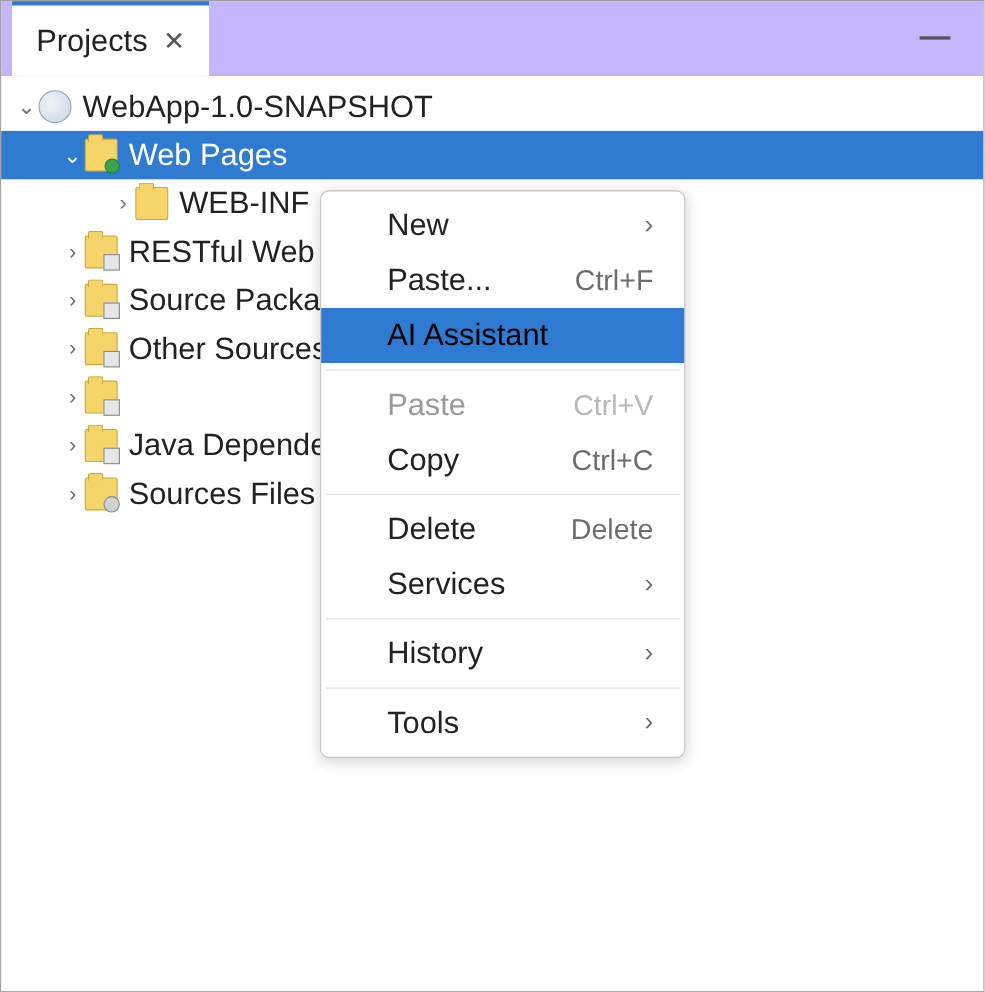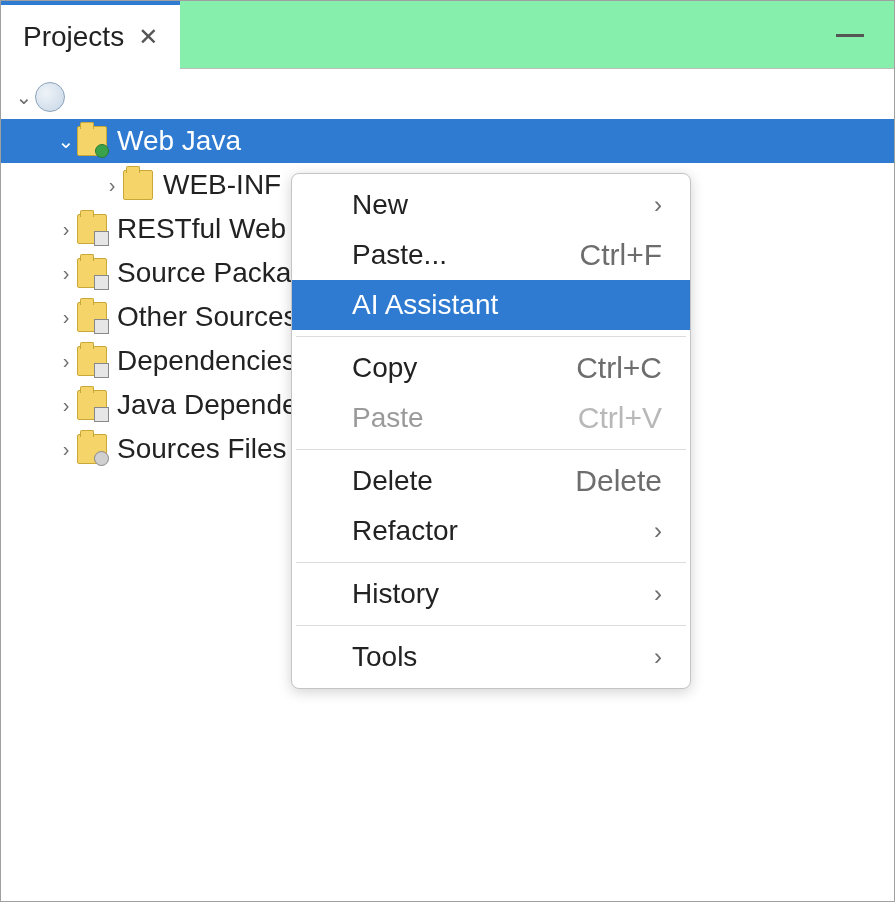--- a/index.html
+++ b/index.html
@@ -1,18 +1,18 @@
 <!DOCTYPE html>
 <html><head>
   <meta charset="utf-8">
   <style>
     * { box-sizing: border-box; margin: 0; padding: 0; font-family: "Segoe UI", Arial, sans-serif; }
     body { width: 895px; height: 902px; background: #fff; border: 1px solid #a0a0a0; position: relative; overflow: hidden; }
 
-    .tabbar { height: 68px; background: #86efac; display: flex; align-items: flex-start; border-bottom: 1px solid #bdbdbd; position: relative; }
+    .tabbar { height: 68px; background: #c4b5fd; display: flex; align-items: flex-start; border-bottom: 1px solid #bdbdbd; position: relative; padding-left: 10px; }
     .tab { background: #fff; border-top: 4px solid #2f7bd1; height: 68px; display: flex; align-items: center; padding: 0 18px 0 22px; gap: 10px; }
     .tab-title { font-size: 28px; color: #222; }
     .tab-close { font-size: 24px; color: #555; padding: 0 4px; }
     .window-actions { position: absolute; right: 30px; top: 22px; }
     .minimize { width: 28px; height: 3px; background: #555; display: inline-block; }
 
     .tree { padding-top: 6px; font-size: 28px; color: #222; user-select: none; }
     .row { display: flex; align-items: center; height: 44px; white-space: nowrap; overflow: hidden; }
     .row.selected { background: #2f7bd1; color: #fff; }
     .twisty { width: 22px; display: inline-flex; justify-content: center; color: #6d6d6d; font-size: 20px; }
@@ -30,25 +30,25 @@
     .folder.rbadge::after,
     .folder.fbadge::after,
     .folder.sbadge::after,
     .folder.dbadge::after,
     .folder.mbadge::after { content: ""; position: absolute; right: -3px; bottom: -3px; width: 13px; height: 13px; background: #e6e6e6; border: 1px solid #888; }
     .folder.mbadge::after { border-radius: 50%; background: #d0d0d0; }
     .file { background: #fff; border: 1px solid #9aa; position: relative; }
     .file::after { content: ""; position: absolute; left: 6px; top: 6px; width: 16px; height: 16px; border-radius: 50%; background: #5fbf6d; border: 1px solid #3a9a4a; }
 
     
-    .ctxmenu { position: absolute; left: 290px; top: 172px; width: 400px; background: #fff; border: 1px solid #c4c4c4; border-radius: 8px; box-shadow: 0 3px 14px rgba(0,0,0,0.18); font-size: 28px; color: #222; padding: 6px 0; }
+    .ctxmenu { position: absolute; left: 290px; top: 172px; width: 332px; background: #fff; border: 1px solid #c4c4c4; border-radius: 8px; box-shadow: 0 3px 14px rgba(0,0,0,0.18); font-size: 28px; color: #222; padding: 6px 0; }
     .mi { display: flex; align-items: center; height: 50px; padding: 0 28px 0 60px; justify-content: space-between; }
-    .mi.highlight { background: #2f7bd1; color: #ffffff; }
+    .mi.highlight { background: #2f7bd1; color: #000000; }
     .mi.disabled { color: #9a9a9a; }
-    .mi .shortcut { color: #6d6d6d; font-size: 30px; }
+    .mi .shortcut { color: #6d6d6d; font-size: 26px; }
     .mi.disabled .shortcut { color: #b8b8b8; }
     .mi .sub { color: #6d6d6d; font-size: 24px; }
     .sep { height: 1px; background: #dcdcdc; margin: 6px 4px; }
   </style>
 </head>
 <body>
 
 <div class="tabbar">
   <div class="tab">
     <span class="tab-title">Projects</span>
@@ -56,26 +56,27 @@
   </div>
   <div class="window-actions">
     <span class="minimize"></span>
   </div>
 </div>
 
 <div class="tree">
   <div class="row indent-0">
     <span class="twisty">⌄</span>
     <span class="icon globe"></span>
+    <span>WebApp-1.0-SNAPSHOT</span>
   </div>
 
   <div class="row indent-1 selected">
     <span class="twisty">⌄</span>
     <span class="icon folder green"></span>
-    <span>Web Java</span>
+    <span>Web Pages</span>
   </div>
 
   <div class="row indent-2">
     <span class="twisty">›</span>
     <span class="icon folder"></span>
     <span>WEB-INF</span>
   </div>
 
 
   <div class="row indent-1">
@@ -92,21 +93,20 @@
 
   <div class="row indent-1">
     <span class="twisty">›</span>
     <span class="icon folder sbadge"></span>
     <span>Other Sources</span>
   </div>
 
   <div class="row indent-1">
     <span class="twisty">›</span>
     <span class="icon folder dbadge"></span>
-    <span>Dependencies</span>
   </div>
 
   <div class="row indent-1">
     <span class="twisty">›</span>
     <span class="icon folder dbadge"></span>
     <span>Java Dependencies</span>
   </div>
 
   <div class="row indent-1">
     <span class="twisty">›</span>
@@ -122,35 +122,35 @@
   </div>
   <div class="mi">
     <span>Paste...</span>
     <span class="shortcut">Ctrl+F</span>
   </div>
   <div class="mi highlight">
     <span>AI Assistant</span>
     <span></span>
   </div>
   <div class="sep"></div>
+  <div class="mi disabled">
+    <span>Paste</span>
+    <span class="shortcut">Ctrl+V</span>
+  </div>
   <div class="mi">
     <span>Copy</span>
     <span class="shortcut">Ctrl+C</span>
-  </div>
-  <div class="mi disabled">
-    <span>Paste</span>
-    <span class="shortcut">Ctrl+V</span>
   </div>
   <div class="sep"></div>
   <div class="mi">
     <span>Delete</span>
     <span class="shortcut">Delete</span>
   </div>
   <div class="mi">
-    <span>Refactor</span>
+    <span>Services</span>
     <span class="sub">›</span>
   </div>
   <div class="sep"></div>
   <div class="mi">
     <span>History</span>
     <span class="sub">›</span>
   </div>
   <div class="sep"></div>
   <div class="mi">
     <span>Tools</span>

